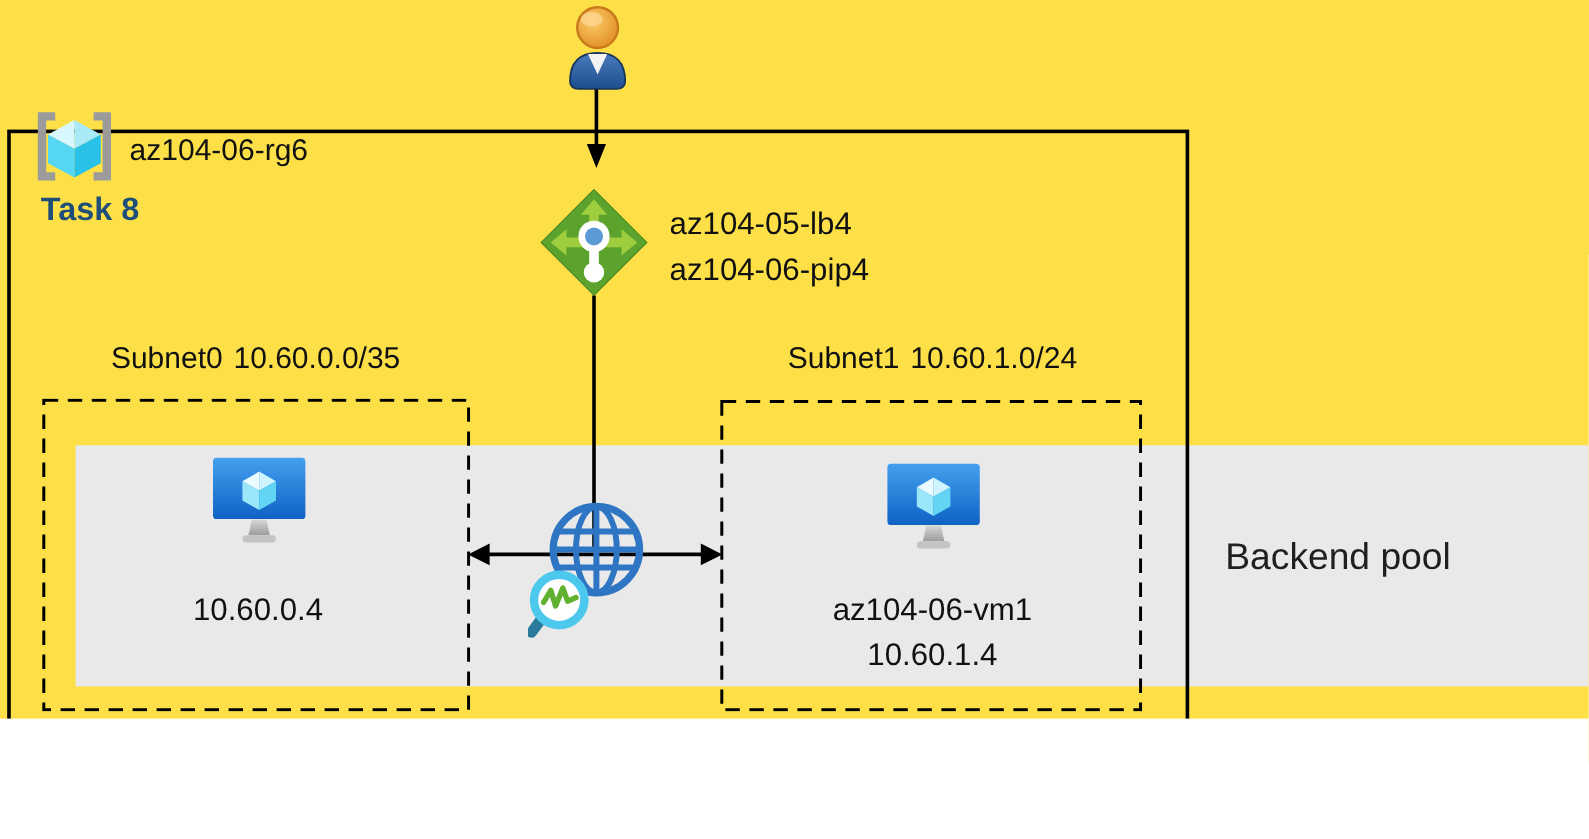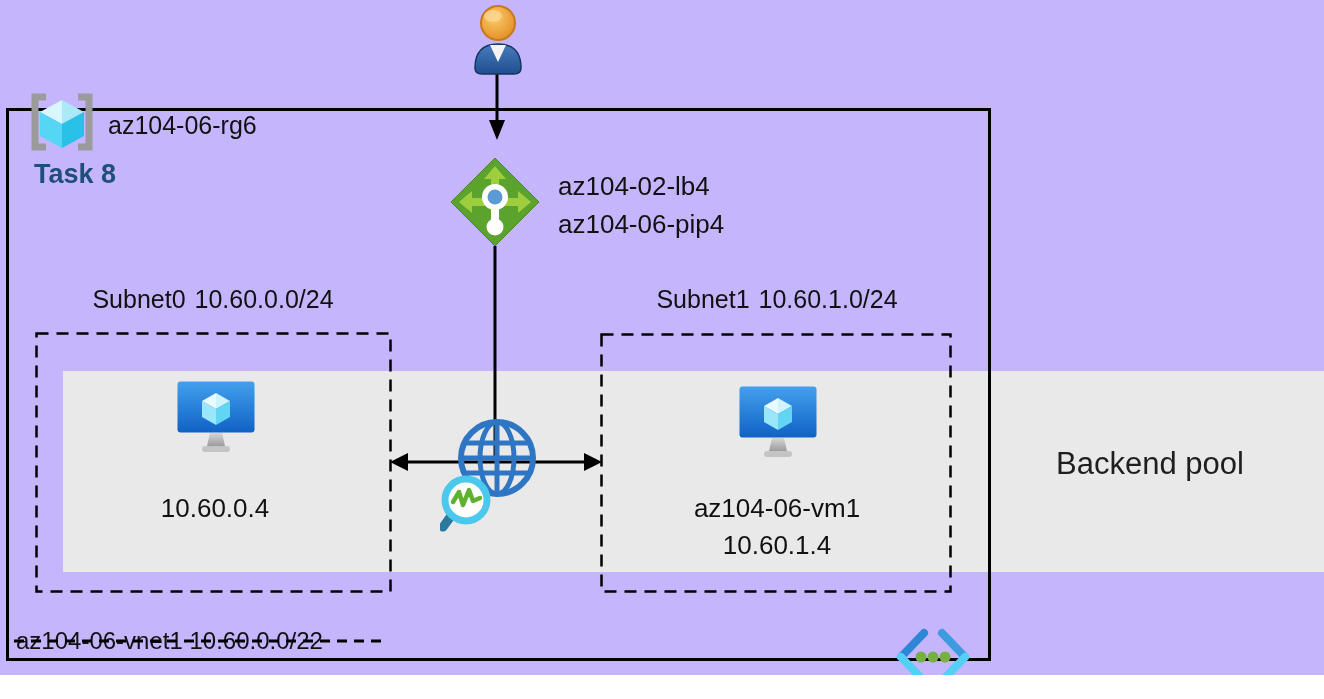--- a/index.html
+++ b/index.html
@@ -1,21 +1,21 @@
 <!DOCTYPE html>
 <html><head>
 <meta charset="utf-8">
 <style>
   html,body{margin:0;padding:0;background:#fff;}
-  .canvas{position:relative;width:1324px;height:675px;background:#c4b5fd;overflow:hidden;
+  .canvas{position:relative;width:1324px;height:599px;background:#fde047;overflow:hidden;
           font-family:"Liberation Sans",sans-serif;color:#111;}
   .abs{position:absolute;}
   
   .band{left:63px;top:371px;width:1261px;height:201px;background:#E9E9E9;}
-  .band-label{left:988px;top:446px;width:324px;text-align:center;font-size:31px;color:#1f1f1f;}
+  .band-label{left:953px;top:446px;width:324px;text-align:center;font-size:31px;color:#1f1f1f;}
   
   .rg-box{left:6px;top:108px;width:985px;height:553px;border:3px solid #000;box-sizing:border-box;}
   
   .rg-label{left:108px;top:111px;font-size:25px;}
   .task{font-size:27px;font-weight:bold;color:#1F4E79;}
   .task1{left:34px;top:159px;}
   .task2{left:395px;top:536px;width:200px;text-align:center;}
   .subnet-label{top:285px;font-size:25px;white-space:nowrap;text-align:center;}
   .subnet-label .name{font-weight:normal;}
   .subnet-label .cidr{margin-left:9px;}
@@ -141,26 +141,26 @@
     <line x1="73" y1="29" x2="50" y2="53" stroke="#53D0F4" stroke-width="8" stroke-linecap="round"></line>
     <circle cx="29" cy="29" r="5.5" fill="#76B043"></circle>
     <circle cx="41" cy="29" r="5.5" fill="#76B043"></circle>
     <circle cx="53" cy="29" r="5.5" fill="#76B043"></circle>
   </svg>
 
   <div class="abs rg-label">az104-06-rg6</div>
   <div class="abs task task1">Task 8</div>
 
   <div class="abs lb-label">
-    <div>az104-02-lb4</div>
+    <div>az104-05-lb4</div>
     <div>az104-06-pip4</div>
   </div>
 
   <div class="abs subnet-label sub0-label">
-    <span class="name">Subnet0</span><span class="cidr">10.60.0.0/24</span>
+    <span class="name">Subnet0</span><span class="cidr">10.60.0.0/35</span>
   </div>
   <div class="abs subnet-label sub1-label">
     <span class="name">Subnet1</span><span class="cidr">10.60.1.0/24</span>
   </div>
 
   <div class="abs vm-label vm0-label">
     <div>10.60.0.4</div>
   </div>
   <div class="abs vm-label vm1-label">
     <div>az104-06-vm1</div>

